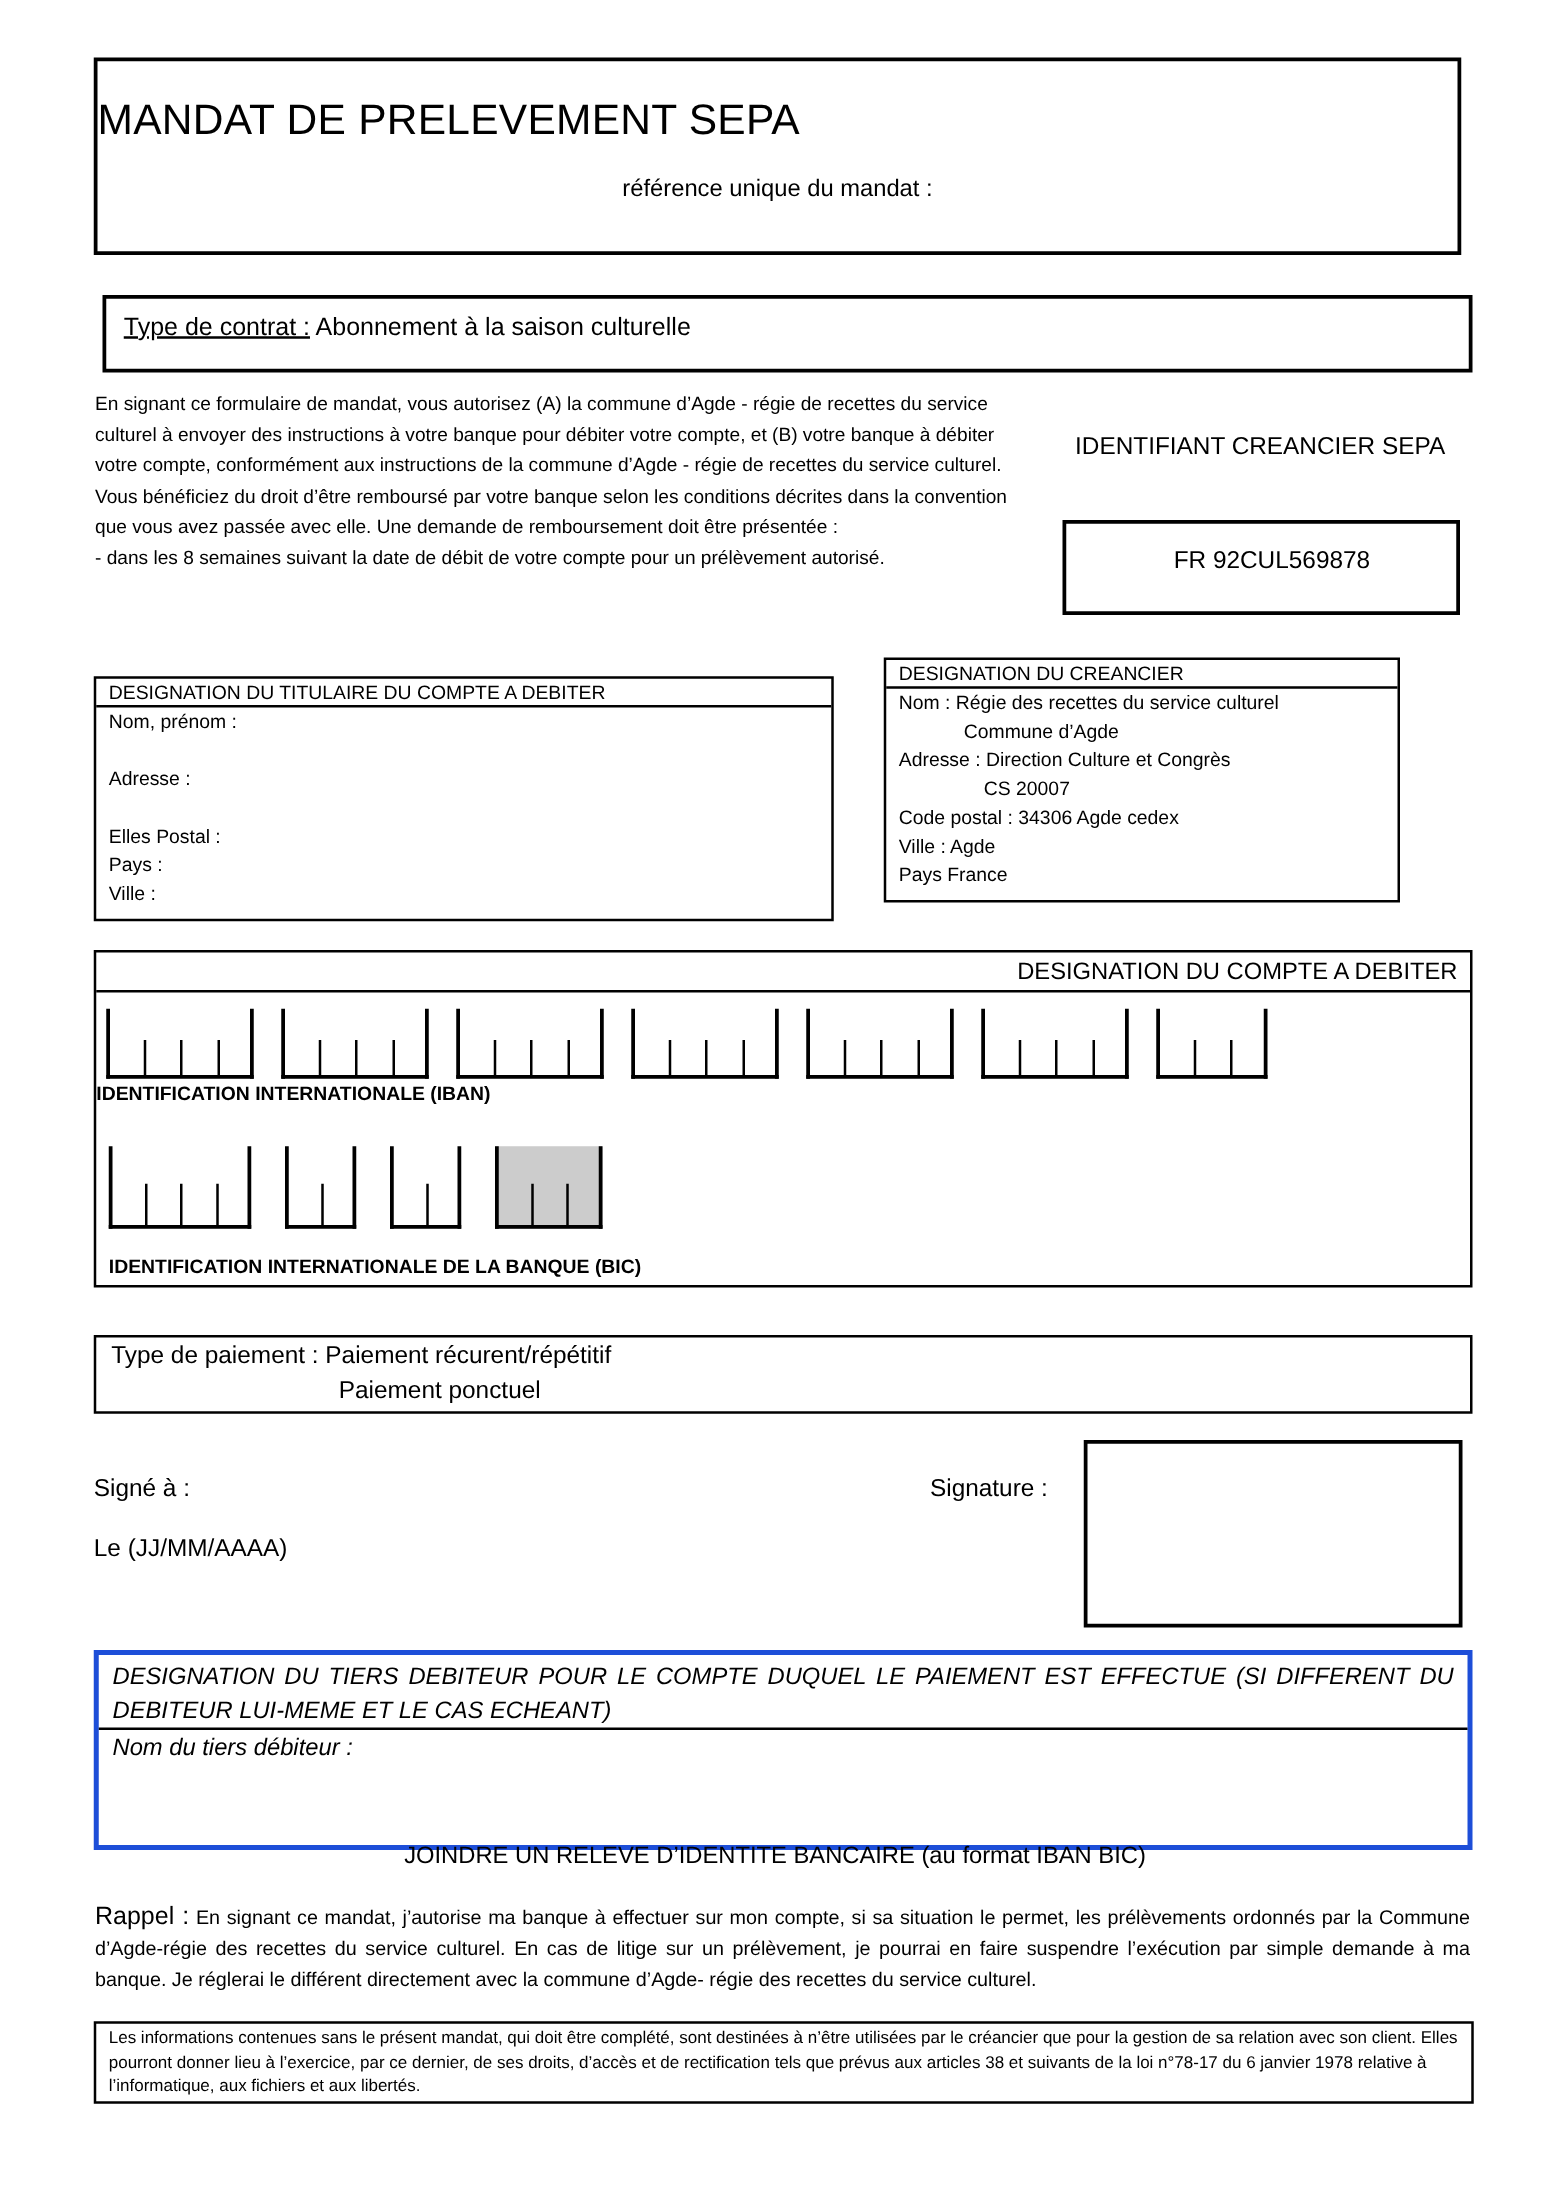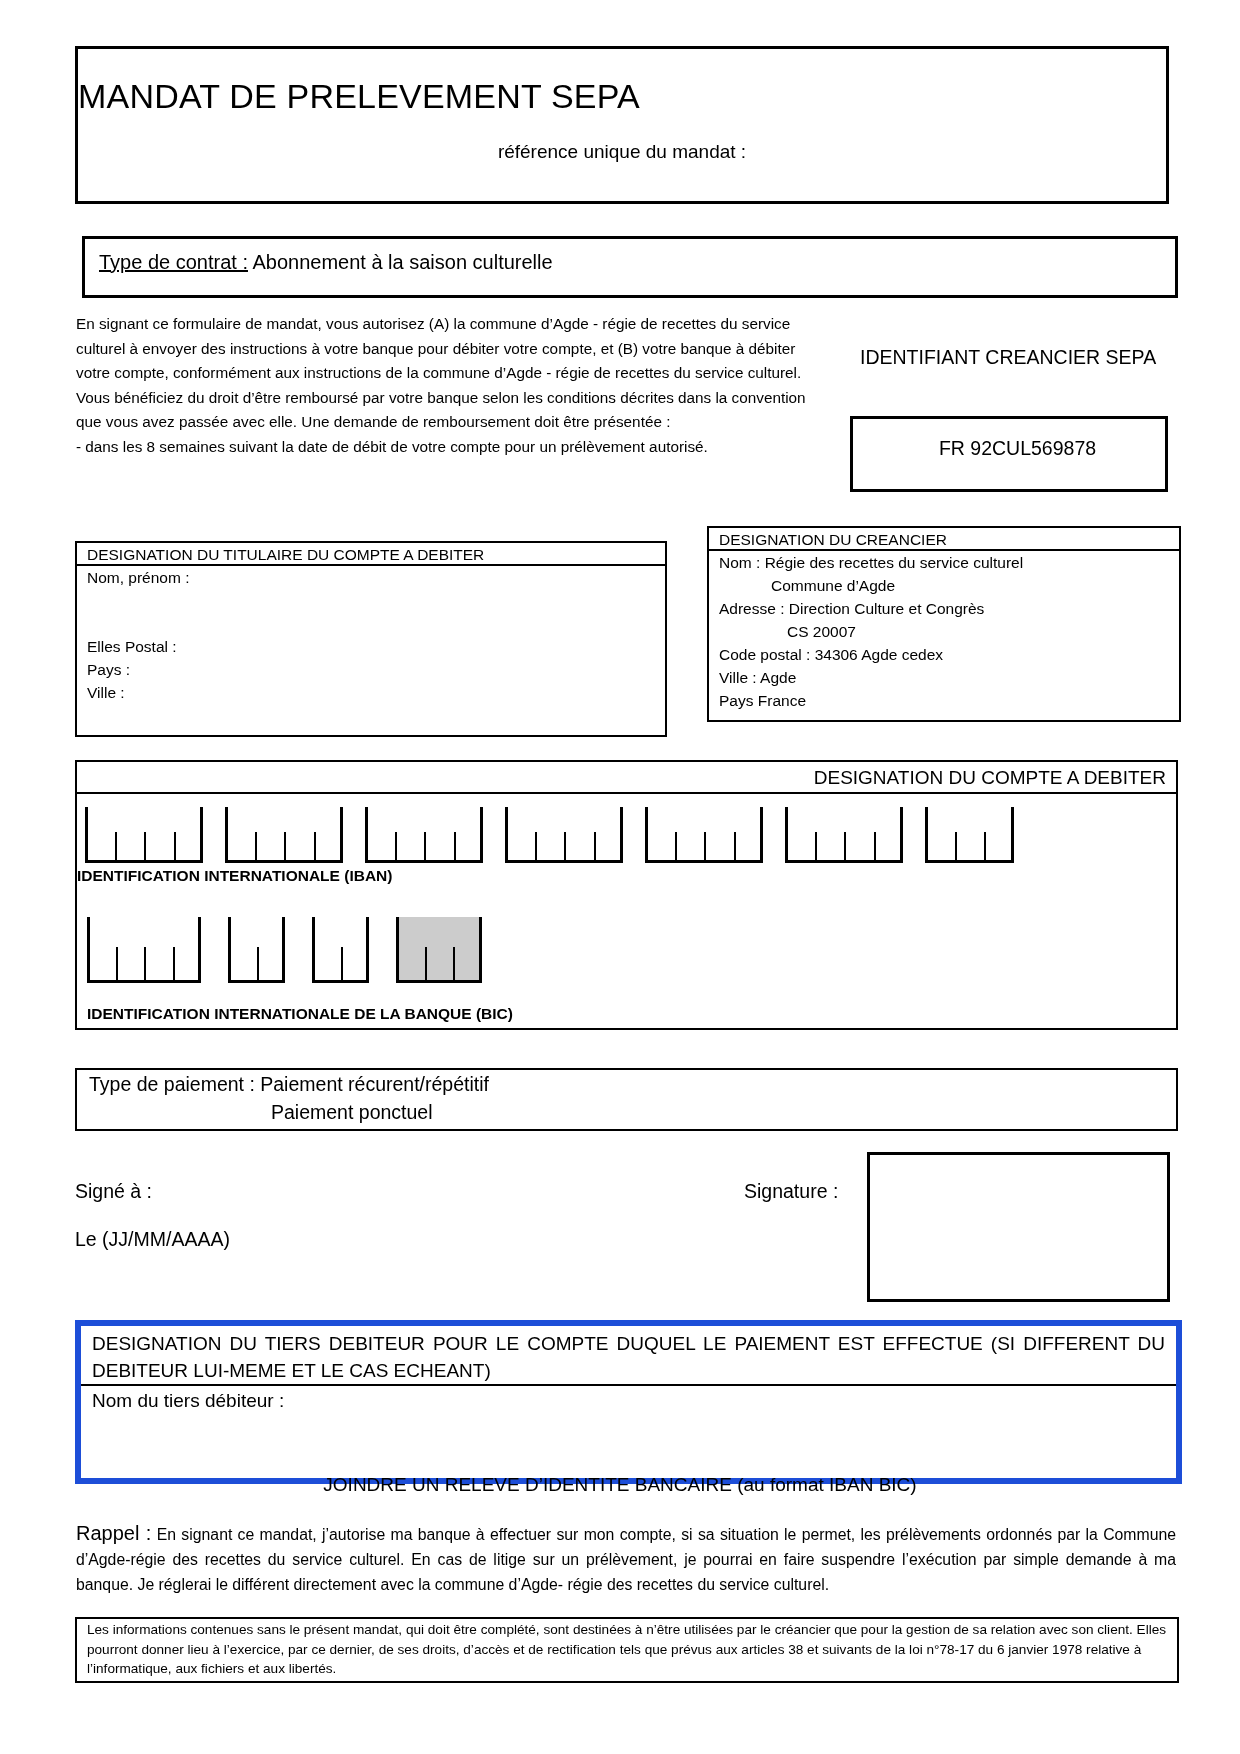--- a/index.html
+++ b/index.html
@@ -24,21 +24,21 @@
   #intro p { margin: 0; }
   #ics-label { left: 860px; top: 346px; font-size: 19.5px; }
   #ics-box { left: 850px; top: 416px; width: 318px; height: 76px; }
   #ics-value { left: 0; right: 0; top: 18px; text-align: center; font-size: 19.5px; padding-left: 17px; }
 
   
   .panel { position: absolute; border: 2px solid #000; box-sizing: border-box; }
   .panel .ph { border-bottom: 2px solid #000; padding: 1px 10px 0 10px; font-size: 15.5px; height: 23px; box-sizing: border-box; line-height: 22px; }
   .panel .pb { padding: 0 10px; font-size: 15.5px; line-height: 23px; }
   #debtor { left: 75px; top: 526px; width: 592px; height: 196px; margin-top: 15px; }
-  #creditor { left: 707px; top: 526px; width: 474px; height: 196px; }
+  #creditor { left: 707px; top: 526px; width: 413px; height: 196px; }
   .indent1 { padding-left: 52px; }
   .indent2 { padding-left: 68px; }
 
   
   #account { left: 75px; top: 760px; width: 1103px; height: 270px; text-align: right; }
   #account .ph { font-size: 19px; height: 32px; line-height: 30px; }
   .grp { position: absolute; height: 56px; box-sizing: border-box;
          border-left: 3px solid #000; border-right: 3px solid #000; border-bottom: 3px solid #000; }
   .grp .tick { position: absolute; bottom: 0; width: 2px; height: 27px; background: #000; }
   .grp.grey { background: #cccccc; }
@@ -49,21 +49,21 @@
   #pay-type { left: 12px; top: 3px; font-size: 19.5px; }
   #pay-once { left: 194px; top: 31px; font-size: 19.5px; }
 
   
   #signed-at { left: 75px; top: 1180px; font-size: 19.5px; }
   #signed-date { left: 75px; top: 1228px; font-size: 19.5px; }
   #sig-label { left: 744px; top: 1180px; font-size: 19.5px; }
   #sig-box { left: 867px; top: 1152px; width: 303px; height: 150px; }
 
   
-  #third { left: 75px; top: 1320px; width: 1095px; height: 152px; border: 6px solid #1d4ed8; }
+  #third { left: 75px; top: 1320px; width: 1095px; height: 152px; border: 4px solid #1d4ed8; font-style: italic; }
   #third .ph { font-size: 19px; line-height: 27px; padding: 4px 11px 2px 11px; height: 60px; text-align: justify; }
   #third-name { left: 11px; top: 64px; font-size: 19px; }
 
   #rib { left: 0; width: 1240px; top: 1474px; text-align: center; font-size: 19px; }
 
   #rappel { left: 76px; top: 1521px; width: 1100px; font-size: 15.8px; line-height: 25px; text-align: justify; }
   #rappel .big { font-size: 20px; }
 
   #legal { left: 75px; top: 1617px; width: 1100px; height: 62px; border: 2px solid #000; }
   #legal-text { left: 10px; top: 1px; right: 10px; font-size: 13.6px; line-height: 19.6px; }
@@ -91,20 +91,21 @@
 <div class="abs" id="ics-label">IDENTIFIANT CREANCIER SEPA</div>
 <div class="box" id="ics-box">
   <div class="abs" id="ics-value">FR 92CUL569878</div>
 </div>
 
 <div class="panel" id="debtor">
   <div class="ph">DESIGNATION DU TITULAIRE DU COMPTE A DEBITER</div>
   <div class="pb">
     <div>Nom, prénom :</div>
     <div style="height:23px"></div>
+    <div>Adresse :</div>
     <div style="height:23px"></div>
     <div>Elles Postal :</div>
     <div>Pays :</div>
     <div>Ville :</div>
   </div>
 </div>
 
 <div class="panel" id="creditor">
   <div class="ph">DESIGNATION DU CREANCIER</div>
   <div class="pb">

